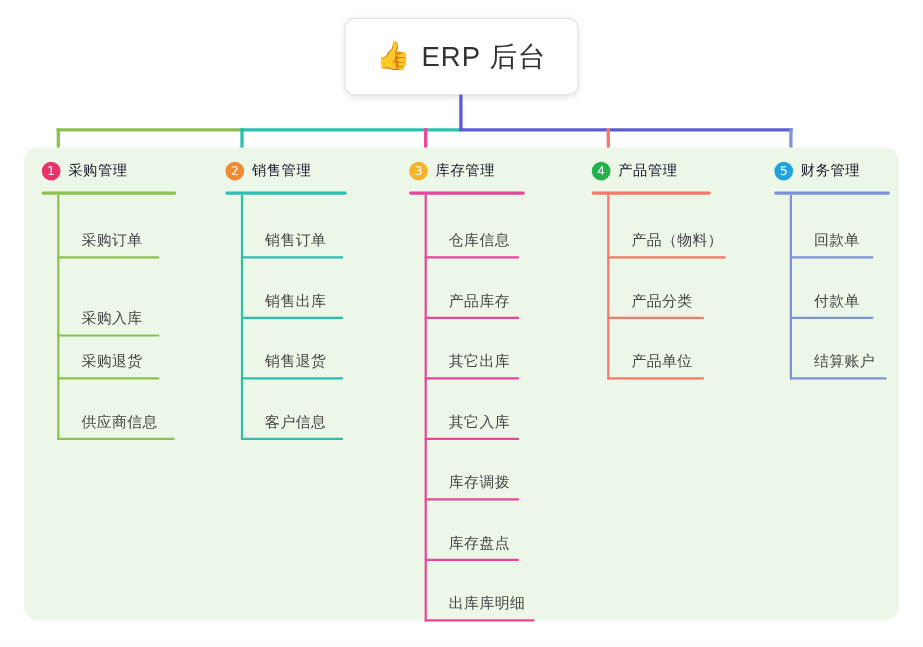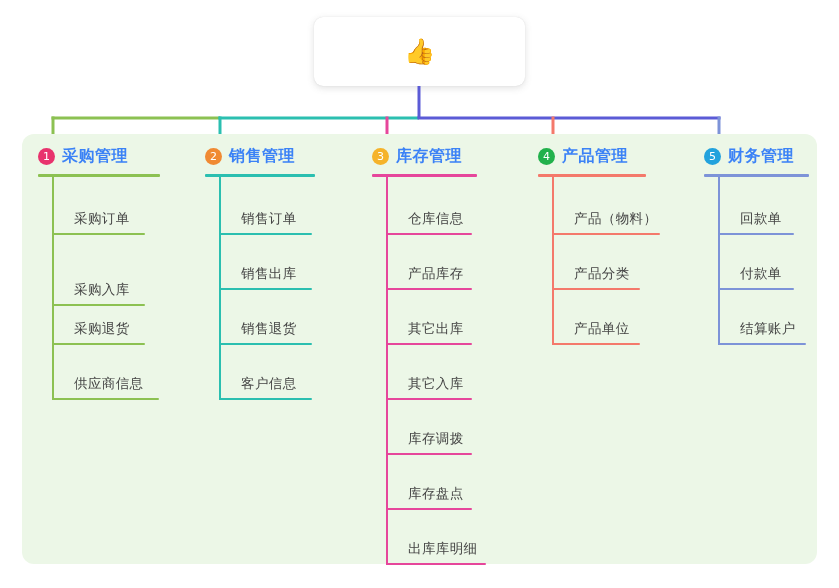--- a/index.html
+++ b/index.html
@@ -57,24 +57,23 @@
     width:17px;height:17px;border-radius:50%;
     color:#ffffff;
     font-size:11px;
     line-height:17px;
     text-align:center;
     font-family:"DejaVu Sans",sans-serif;
     flex:0 0 auto;
     box-sizing:border-box;
   }
   .col-title{
-    font-size:16px;
-    color:#3b82f6;
+    font-size:13px;
+    color:#0f172a;
     letter-spacing:0.5px;
-    font-weight:bold;
   }
   .head-rule{
     position:absolute;
     top:40px;left:0;
     height:3px;
     border-radius:1px;
   }
   .spine{
     position:absolute;
     width:2px;
@@ -101,20 +100,21 @@
   }
 </style>
 </head>
 <body>
 
 <div id="root">
 
   <div class="title-card">
     <div class="title-inner">
       <span class="title-emoji">👍</span>
+      <span class="title-text">ERP 后台</span>
     </div>
   </div>
 
   <svg id="connectors" viewBox="0 0 839 588">
       <line x1="51.5" y1="118" x2="220" y2="118" stroke="#8cc152" stroke-width="3" stroke-linecap="butt"></line>
       <line x1="218.5" y1="118" x2="419" y2="118" stroke="#2bbfb0" stroke-width="3" stroke-linecap="butt"></line>
       <line x1="417.5" y1="118" x2="720.5" y2="118" stroke="#5b5bd6" stroke-width="3" stroke-linecap="butt"></line>
       <line x1="419" y1="86" x2="419" y2="118" stroke="#5b5bd6" stroke-width="3" stroke-linecap="butt"></line>
       <line x1="53" y1="116.5" x2="53" y2="162" stroke="#8cc152" stroke-width="3" stroke-linecap="butt"></line>
       <line x1="220" y1="116.5" x2="220" y2="162" stroke="#2bbfb0" stroke-width="3" stroke-linecap="butt"></line>

